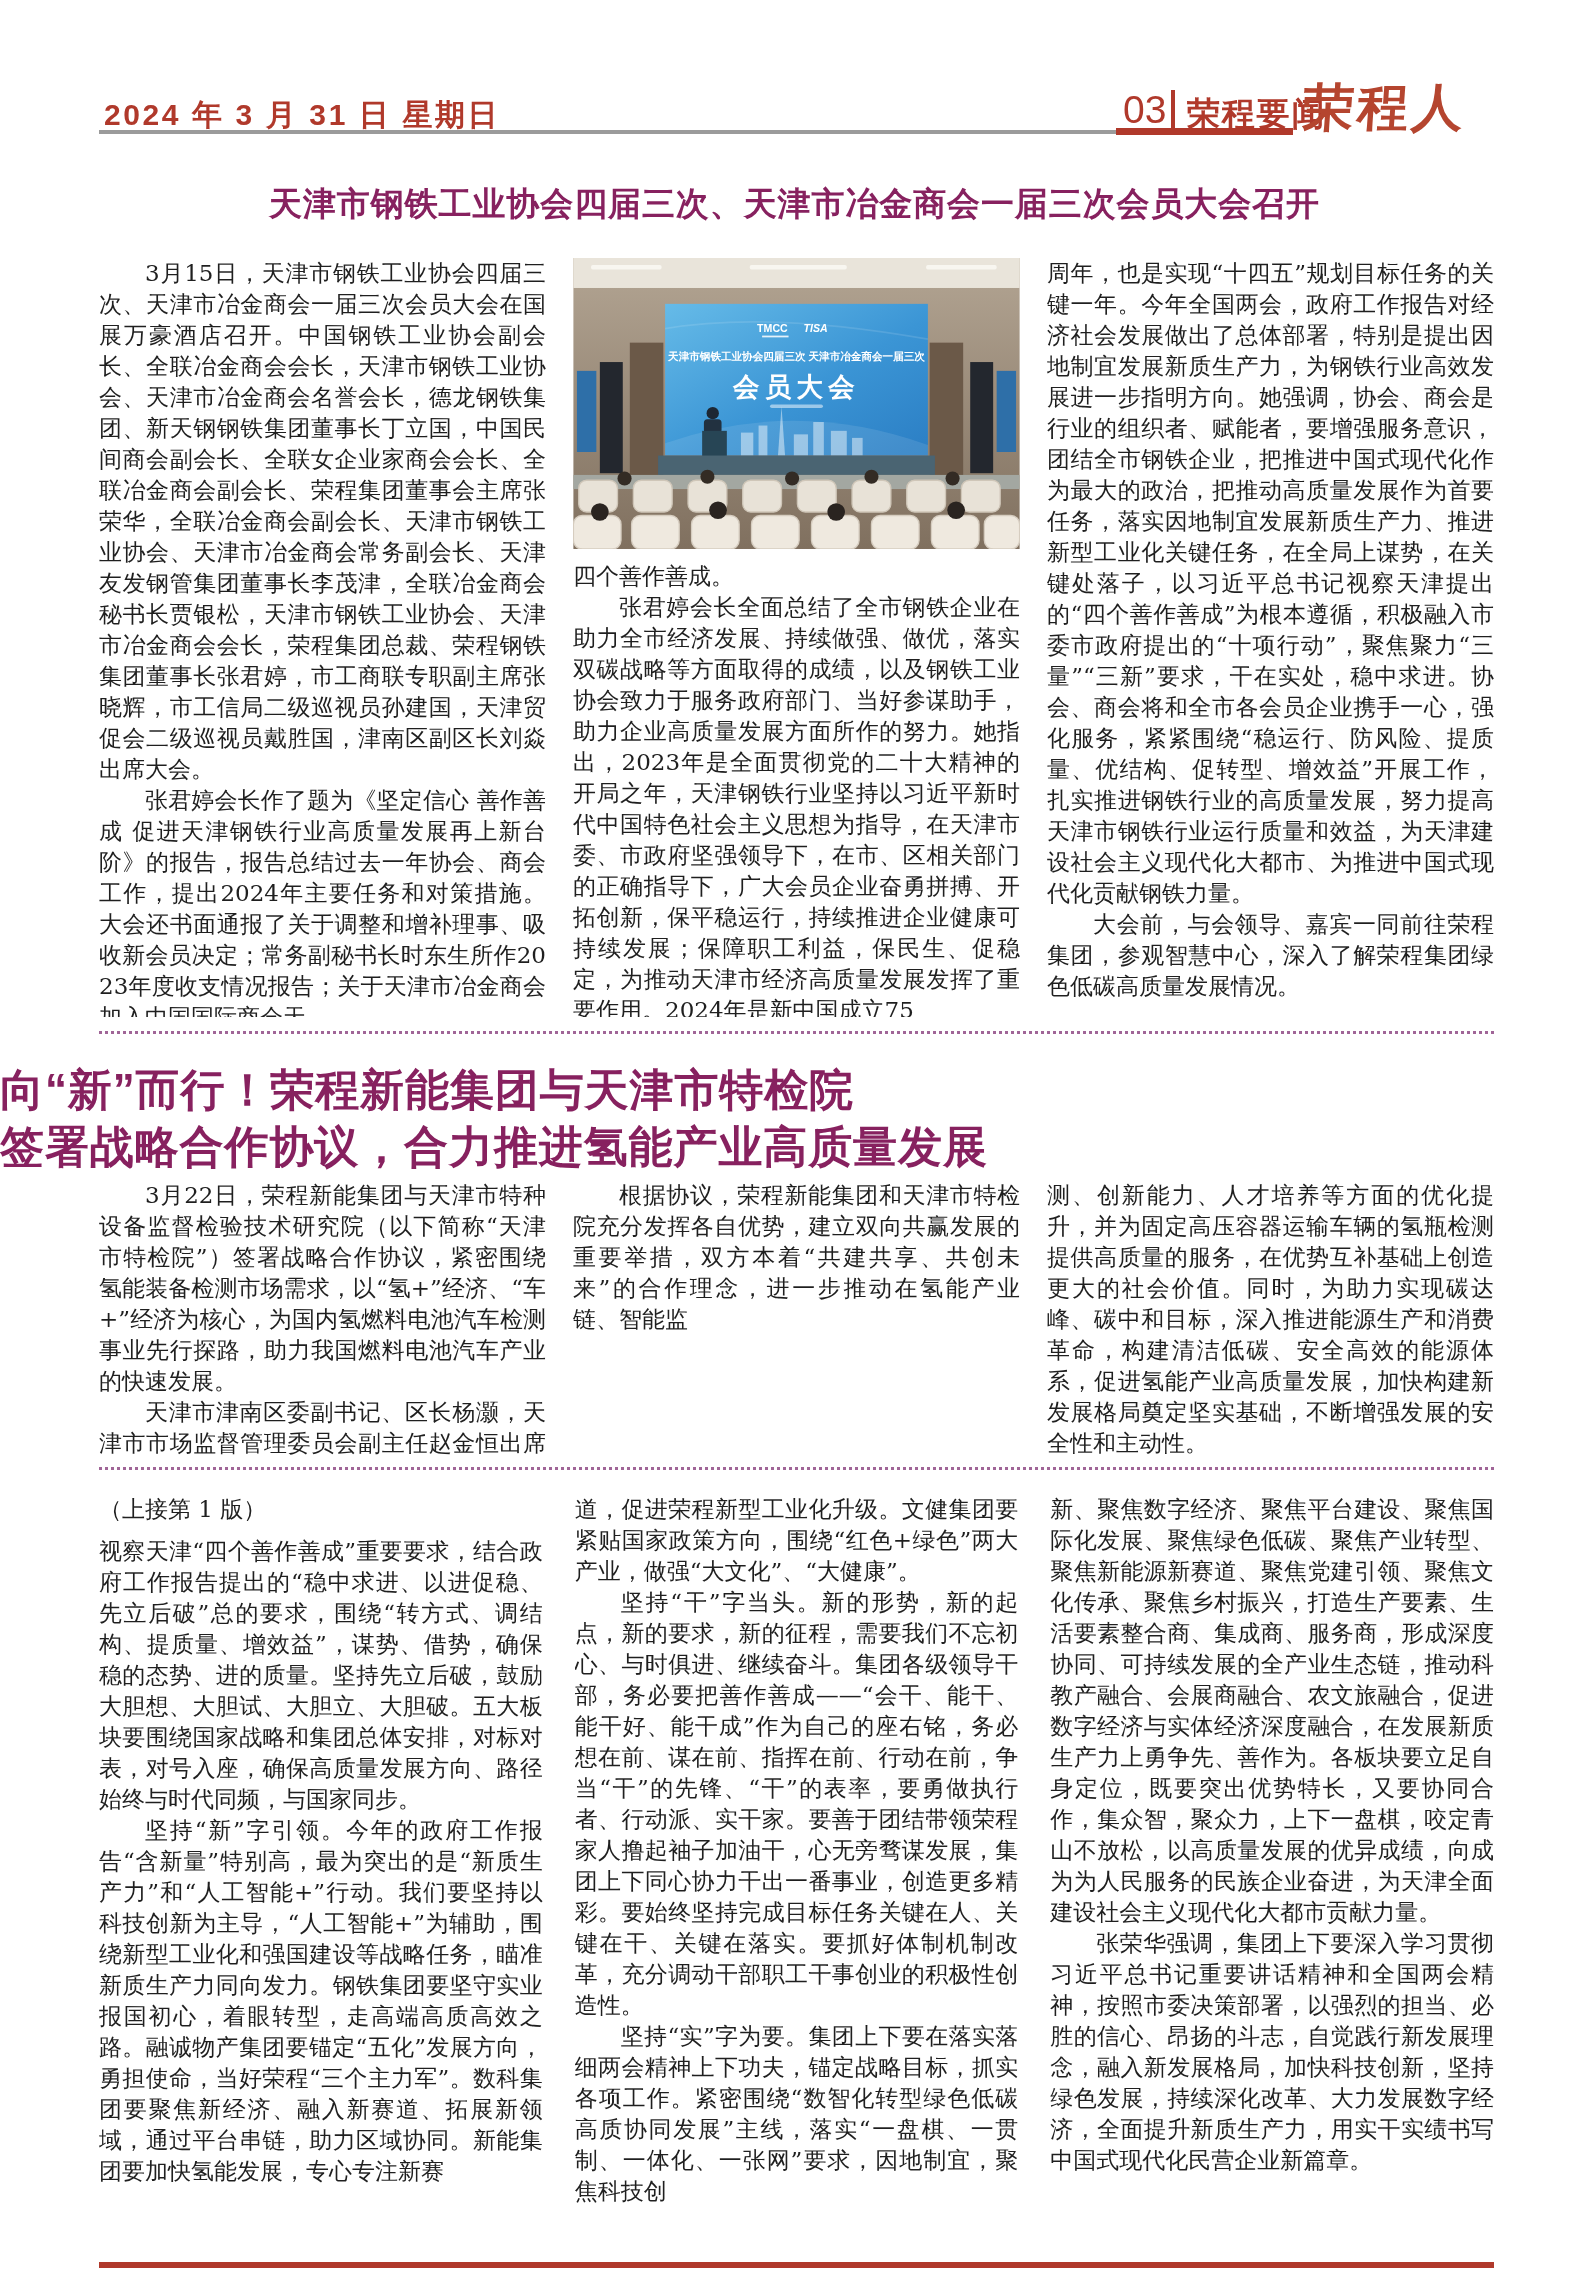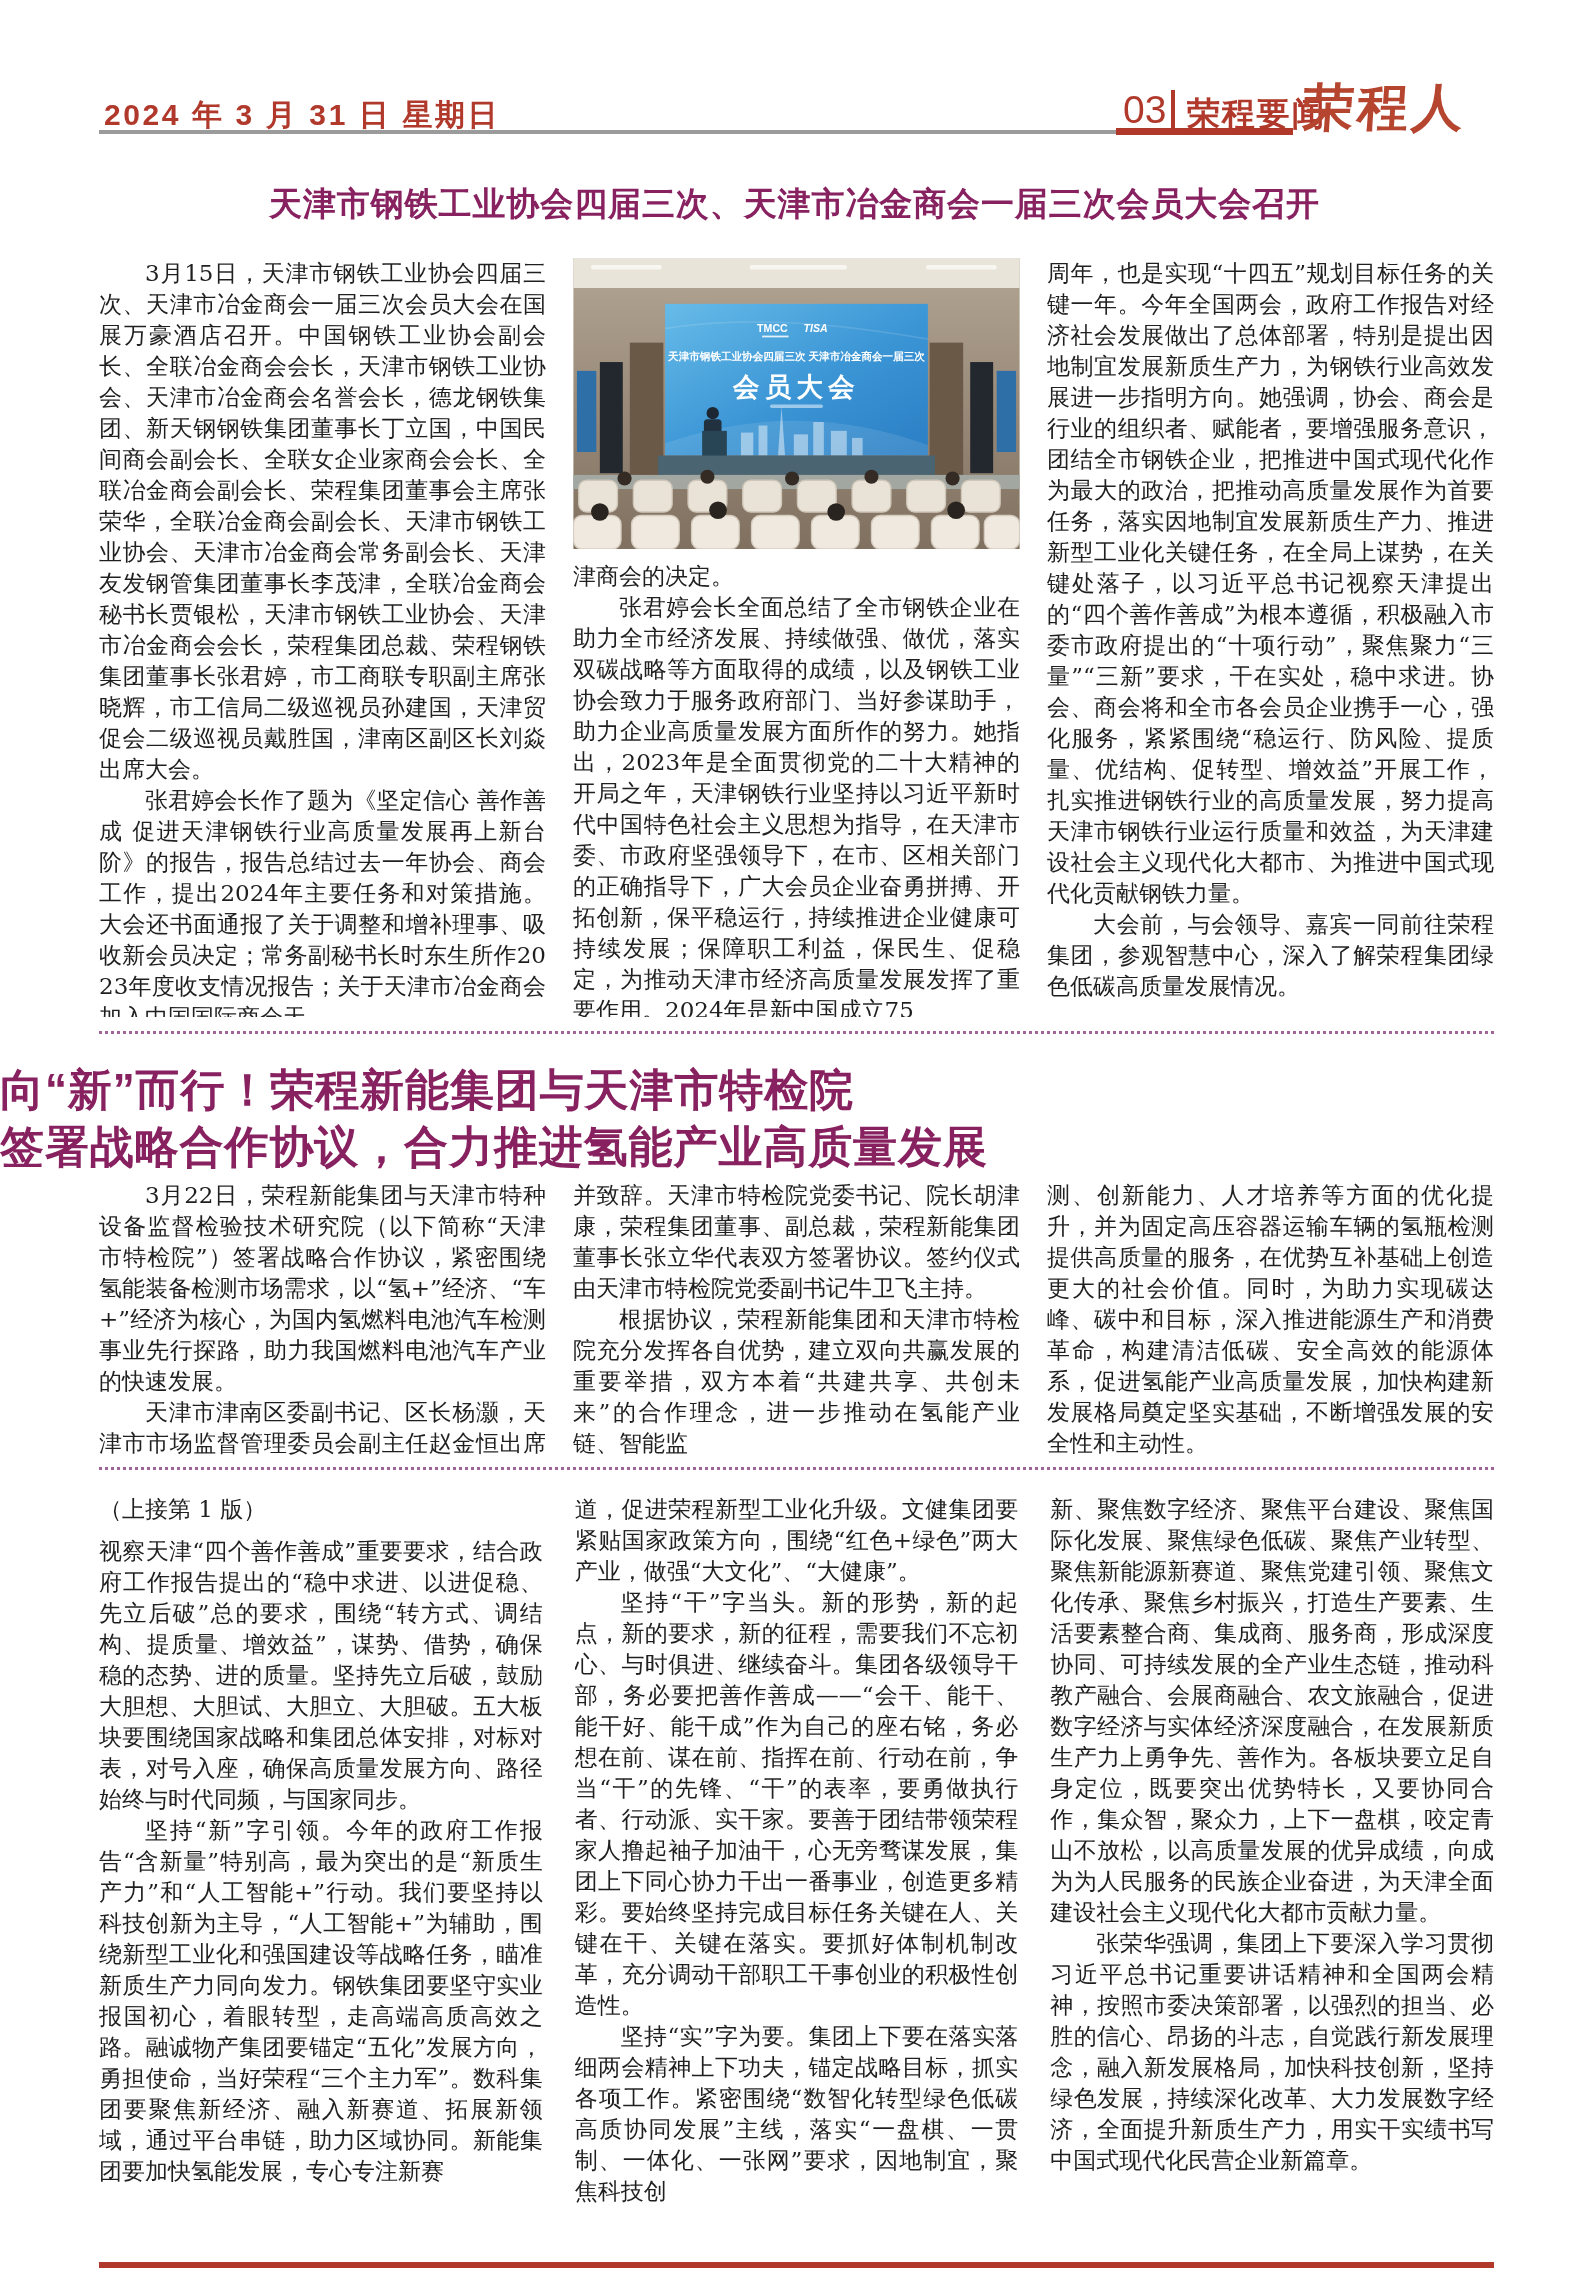--- a/index.html
+++ b/index.html
@@ -158,21 +158,21 @@
             <g fill="#2a2420">
               <circle cx="30" cy="288" r="10"></circle>
               <circle cx="164" cy="286" r="10"></circle>
               <circle cx="298" cy="288" r="10"></circle>
               <circle cx="434" cy="286" r="10"></circle>
             </g>
           </g>
         </svg>
       </div>
       <div>
-          <p class="para">津商会的决定。</p>
+          <p class="para">四个善作善成。</p>
           <p class="para indent">张君婷会长全面总结了全市钢铁企业在助力全市经济发展、持续做强、做优，落实双碳战略等方面取得的成绩，以及钢铁工业协会致力于服务政府部门、当好参谋助手，助力企业高质量发展方面所作的努力。她指出，2023年是全面贯彻党的二十大精神的开局之年，天津钢铁行业坚持以习近平新时代中国特色社会主义思想为指导，在天津市委、市政府坚强领导下，在市、区相关部门的正确指导下，广大会员企业奋勇拼搏、开拓创新，保平稳运行，持续推进企业健康可持续发展；保障职工利益，保民生、促稳定，为推动天津市经济高质量发展发挥了重要作用。2024年是新中国成立75</p>
         </div>
     </div>
     <div class="col">
         <p class="para">周年，也是实现“十四五”规划目标任务的关键一年。今年全国两会，政府工作报告对经济社会发展做出了总体部署，特别是提出因地制宜发展新质生产力，为钢铁行业高效发展进一步指明方向。她强调，协会、商会是行业的组织者、赋能者，要增强服务意识，团结全市钢铁企业，把推进中国式现代化作为最大的政治，把推动高质量发展作为首要任务，落实因地制宜发展新质生产力、推进新型工业化关键任务，在全局上谋势，在关键处落子，以习近平总书记视察天津提出的“四个善作善成”为根本遵循，积极融入市委市政府提出的“十项行动”，聚焦聚力“三量”“三新”要求，干在实处，稳中求进。协会、商会将和全市各会员企业携手一心，强化服务，紧紧围绕“稳运行、防风险、提质量、优结构、促转型、增效益”开展工作，扎实推进钢铁行业的高质量发展，努力提高天津市钢铁行业运行质量和效益，为天津建设社会主义现代化大都市、为推进中国式现代化贡献钢铁力量。</p>
         <p class="para indent">大会前，与会领导、嘉宾一同前往荣程集团，参观智慧中心，深入了解荣程集团绿色低碳高质量发展情况。</p>
       </div>
   </div>
 
   <div class="sep sep1"></div>
@@ -181,21 +181,20 @@
     <div>向“新”而行！荣程新能集团与天津市特检院</div>
     <div>签署战略合作协议，合力推进氢能产业高质量发展</div>
   </div>
 
   <div class="body-flex a2-body">
     <div class="col">
         <p class="para indent">3月22日，荣程新能集团与天津市特种设备监督检验技术研究院（以下简称“天津市特检院”）签署战略合作协议，紧密围绕氢能装备检测市场需求，以“氢+”经济、“车+”经济为核心，为国内氢燃料电池汽车检测事业先行探路，助力我国燃料电池汽车产业的快速发展。</p>
         <p class="para indent">天津市津南区委副书记、区长杨灏，天津市市场监督管理委员会副主任赵金恒出席仪式</p>
       </div>
     <div class="col">
-        <p class="para">并致辞。天津市特检院党委书记、院长胡津康，荣程集团董事、副总裁，荣程新能集团董事长张立华代表双方签署协议。签约仪式由天津市特检院党委副书记牛卫飞主持。</p>
         <p class="para indent">根据协议，荣程新能集团和天津市特检院充分发挥各自优势，建立双向共赢发展的重要举措，双方本着“共建共享、共创未来”的合作理念，进一步推动在氢能产业链、智能监</p>
       </div>
     <div class="col">
         <p class="para">测、创新能力、人才培养等方面的优化提升，并为固定高压容器运输车辆的氢瓶检测提供高质量的服务，在优势互补基础上创造更大的社会价值。同时，为助力实现碳达峰、碳中和目标，深入推进能源生产和消费革命，构建清洁低碳、安全高效的能源体系，促进氢能产业高质量发展，加快构建新发展格局奠定坚实基础，不断增强发展的安全性和主动性。</p>
       </div>
   </div>
 
   <div class="sep sep2"></div>
 
   <div class="body-flex a3-body">

